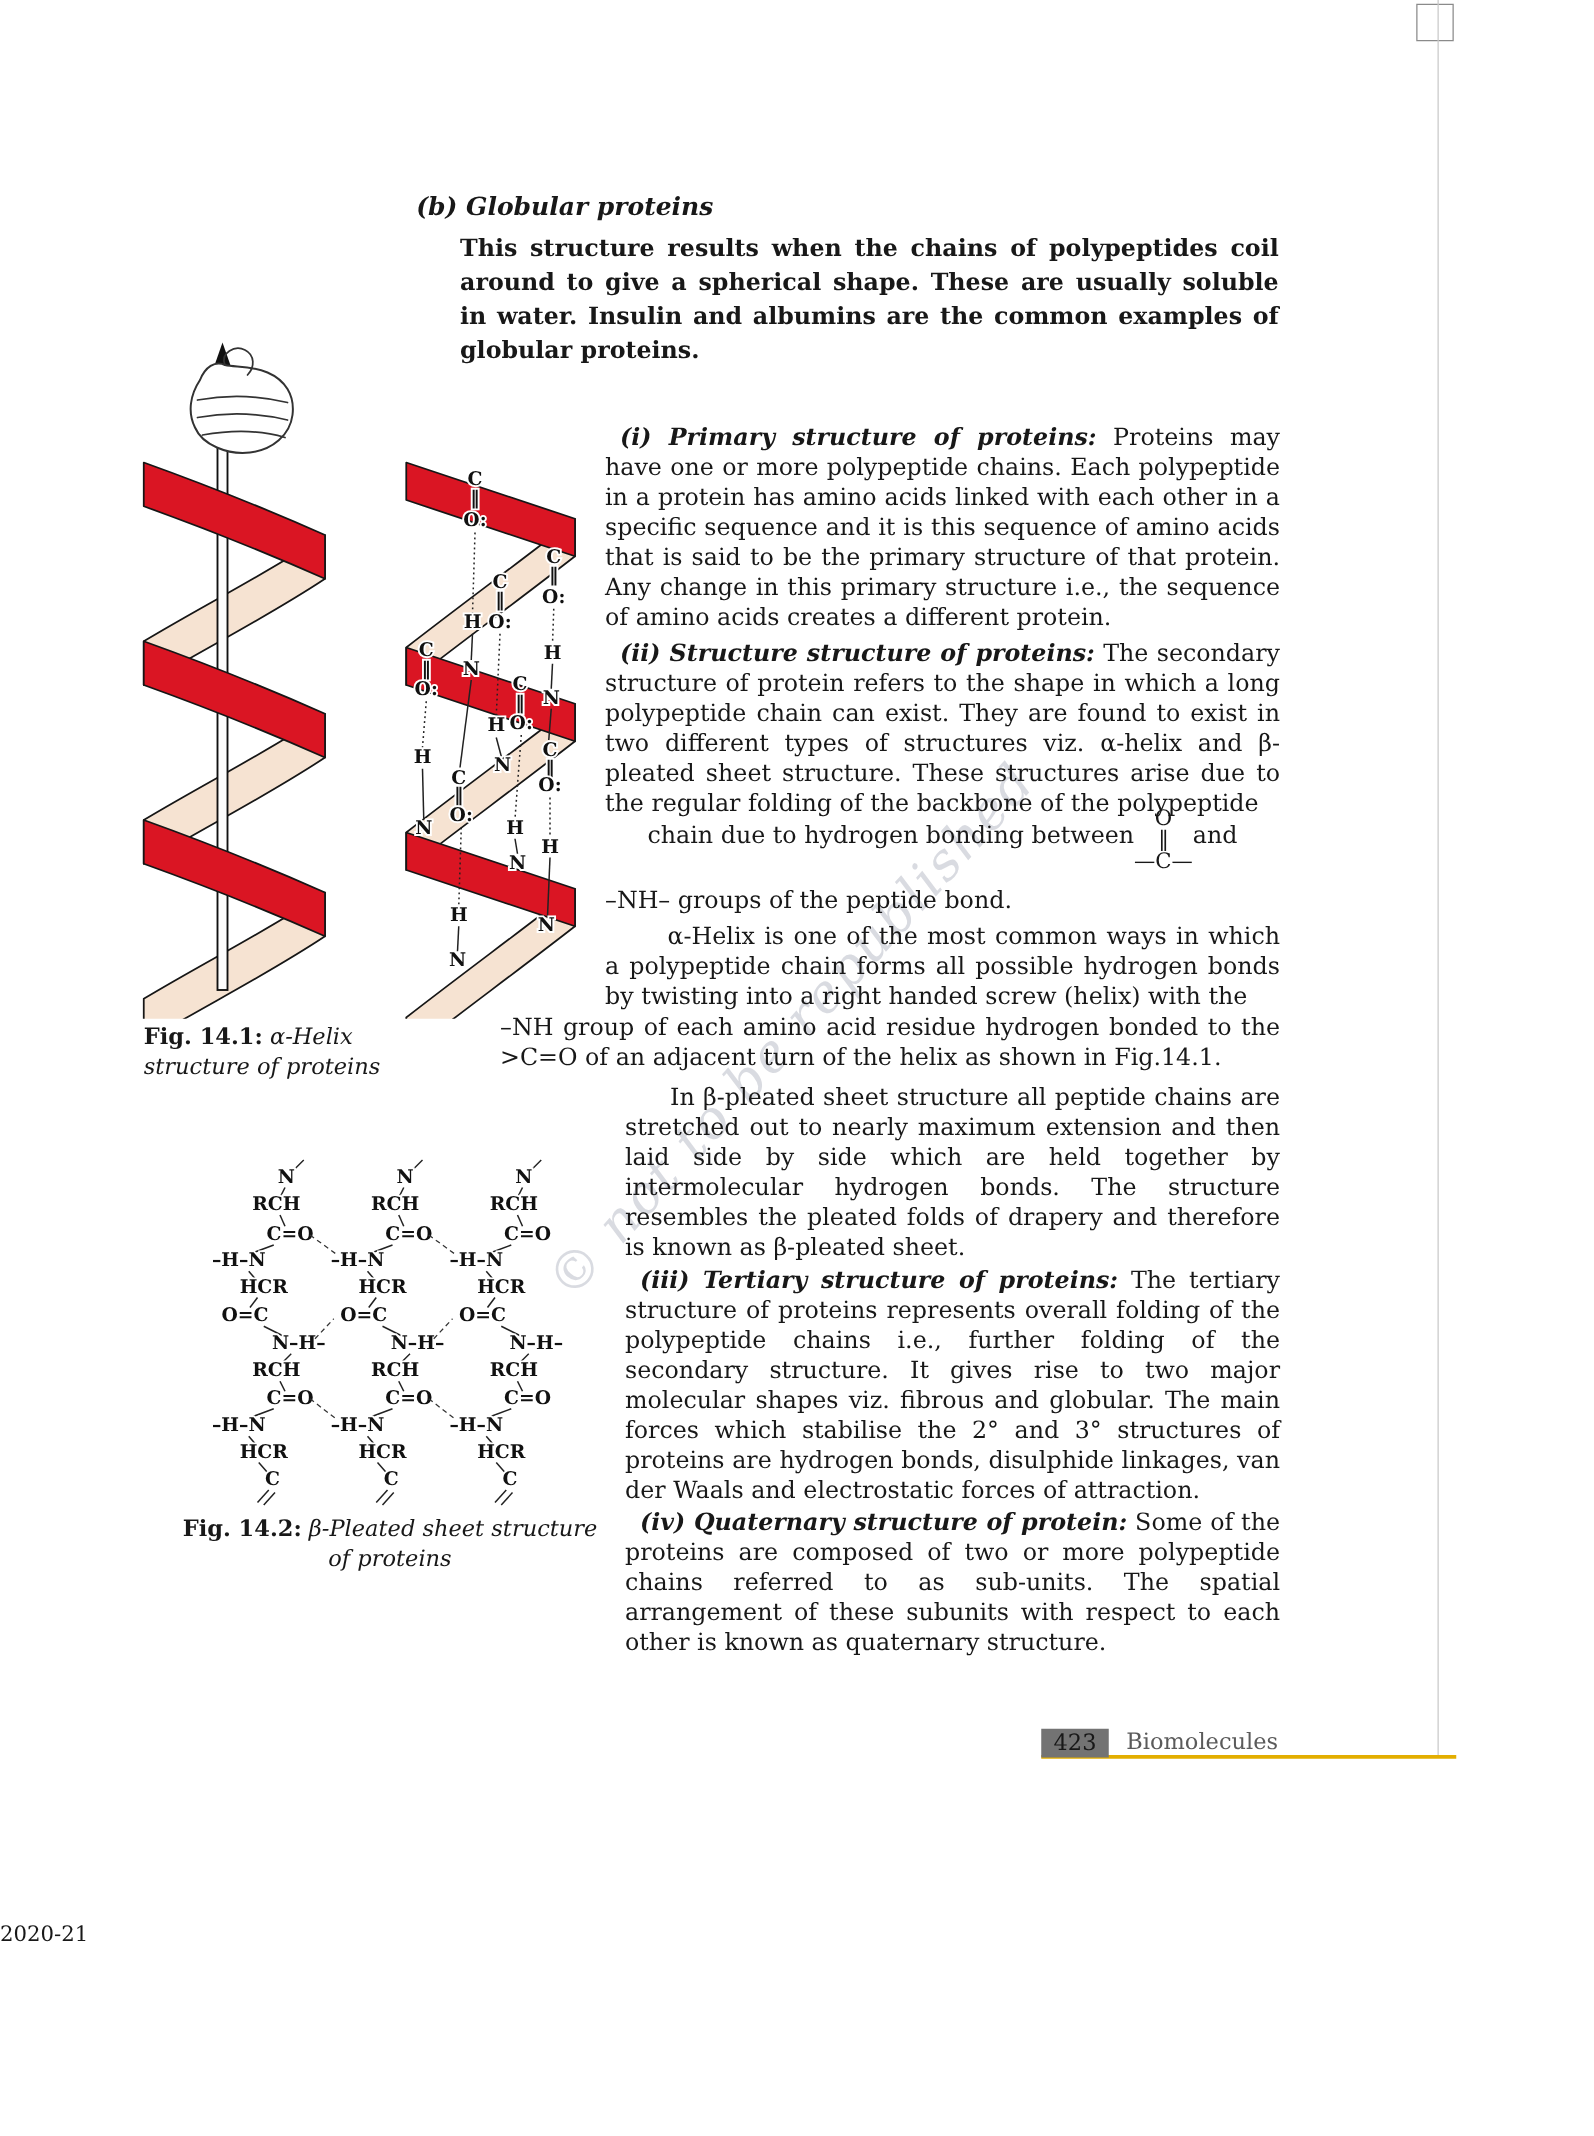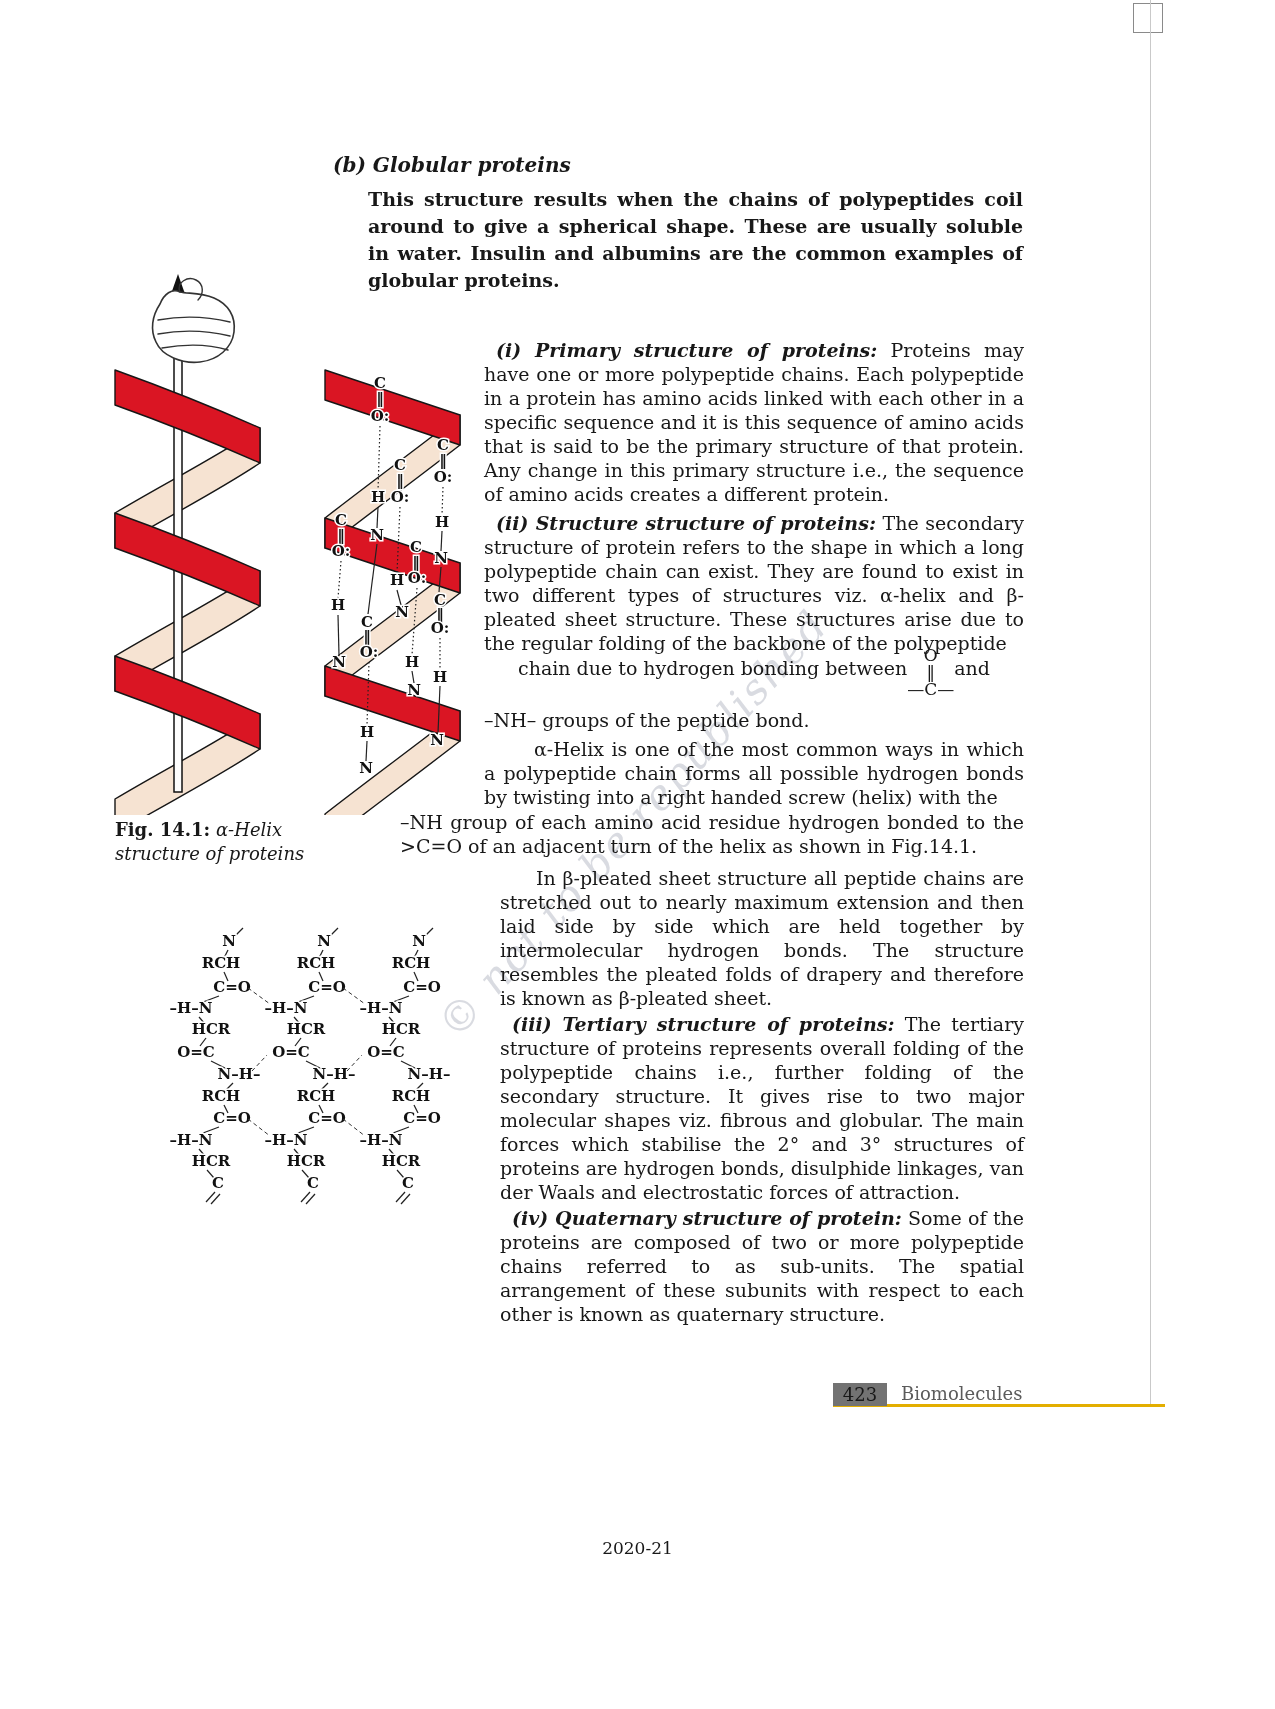--- a/index.html
+++ b/index.html
@@ -28,21 +28,21 @@
   .cap2{left:138px;top:1212px;width:348px;text-align:center;}
   .cap-label{font-weight:bold;}
   .cap-italic{font-style:italic;}
   .watermark{position:absolute;left:428px;top:1015px;transform:rotate(-48deg);transform-origin:0 0;
              font-size:42px;letter-spacing:2px;opacity:.42;white-space:nowrap;font-style:italic;}
   .corner-box{position:absolute;left:1133px;top:3px;width:28px;height:28px;border:1.5px solid #8a8a8a;background:#fff;}
   .right-rule{position:absolute;left:1150px;top:0;width:1px;height:1406px;background:#c9c9c9;}
   .footer-line{position:absolute;left:833px;top:1404px;width:332px;height:3px;}
   .page-badge{position:absolute;left:833px;top:1383px;width:54px;height:23px;display:flex;align-items:center;justify-content:center;font-size:18px;}
   .chapter{position:absolute;left:901px;top:1383px;font-size:18px;color:#5b5b5b;}
-  .year{position:absolute;left:0;right:0;top:1538px;text-align:center;font-size:17px;}
+  .year{position:absolute;left:0;right:0;top:1538px;font-size:17px;}
   .figsvg{position:absolute;}
   .fig1{left:100px;top:270px;}
   .fig2{left:160px;top:920px;}
   .rb{stroke:#161616;stroke-width:1.4;stroke-linejoin:round;}
   .rod{stroke:#111;stroke-width:1.5;fill:#fdfdfd;}
   .hand{stroke:#333;stroke-width:1.6;fill:#ffffff;stroke-linecap:round;}
   .handline{stroke:#333;stroke-width:1.4;fill:none;stroke-linecap:round;}
   .atom,.atom2{font-family:"DejaVu Serif",serif;font-size:15px;font-weight:600;text-anchor:middle;
                fill:#111;stroke:#ffffff;stroke-width:3px;paint-order:stroke;}
   .solid{stroke:#222;stroke-width:1.2;}
@@ -253,19 +253,20 @@
         <text x="241" y="246" class="atom2">HCR</text>
         <text x="248" y="268" class="atom2">C</text>
         <line x1="88" y1="68" x2="110" y2="84" class="dashed"></line>
         <line x1="183" y1="68" x2="205" y2="84" class="dashed"></line>
         <line x1="92" y1="151" x2="107" y2="135" class="dashed"></line>
         <line x1="187" y1="151" x2="202" y2="135" class="dashed"></line>
         <line x1="88" y1="199" x2="110" y2="216" class="dashed"></line>
         <line x1="183" y1="199" x2="205" y2="216" class="dashed"></line>
       </g>
   </svg>
+  <div class="caption cap2"><span class="cap-label">Fig. 14.2:</span><span class="cap-italic"> β-Pleated sheet structure of proteins</span></div>
 
   <div class="footer-line" style="background: rgb(227, 174, 0);"></div>
   <div class="page-badge" style="background: #737373;">423</div>
   <div class="chapter">Biomolecules</div>
   <div class="year">2020-21</div>
 
 </div>
 
 </body></html>

